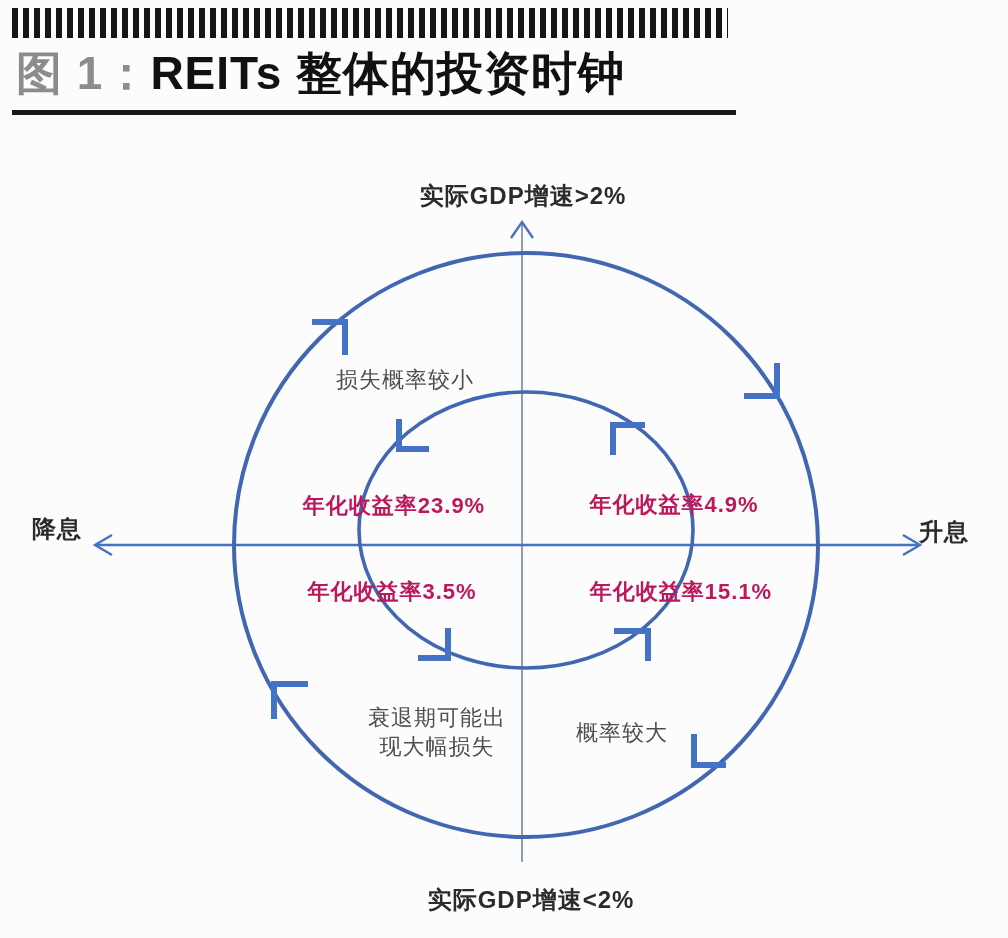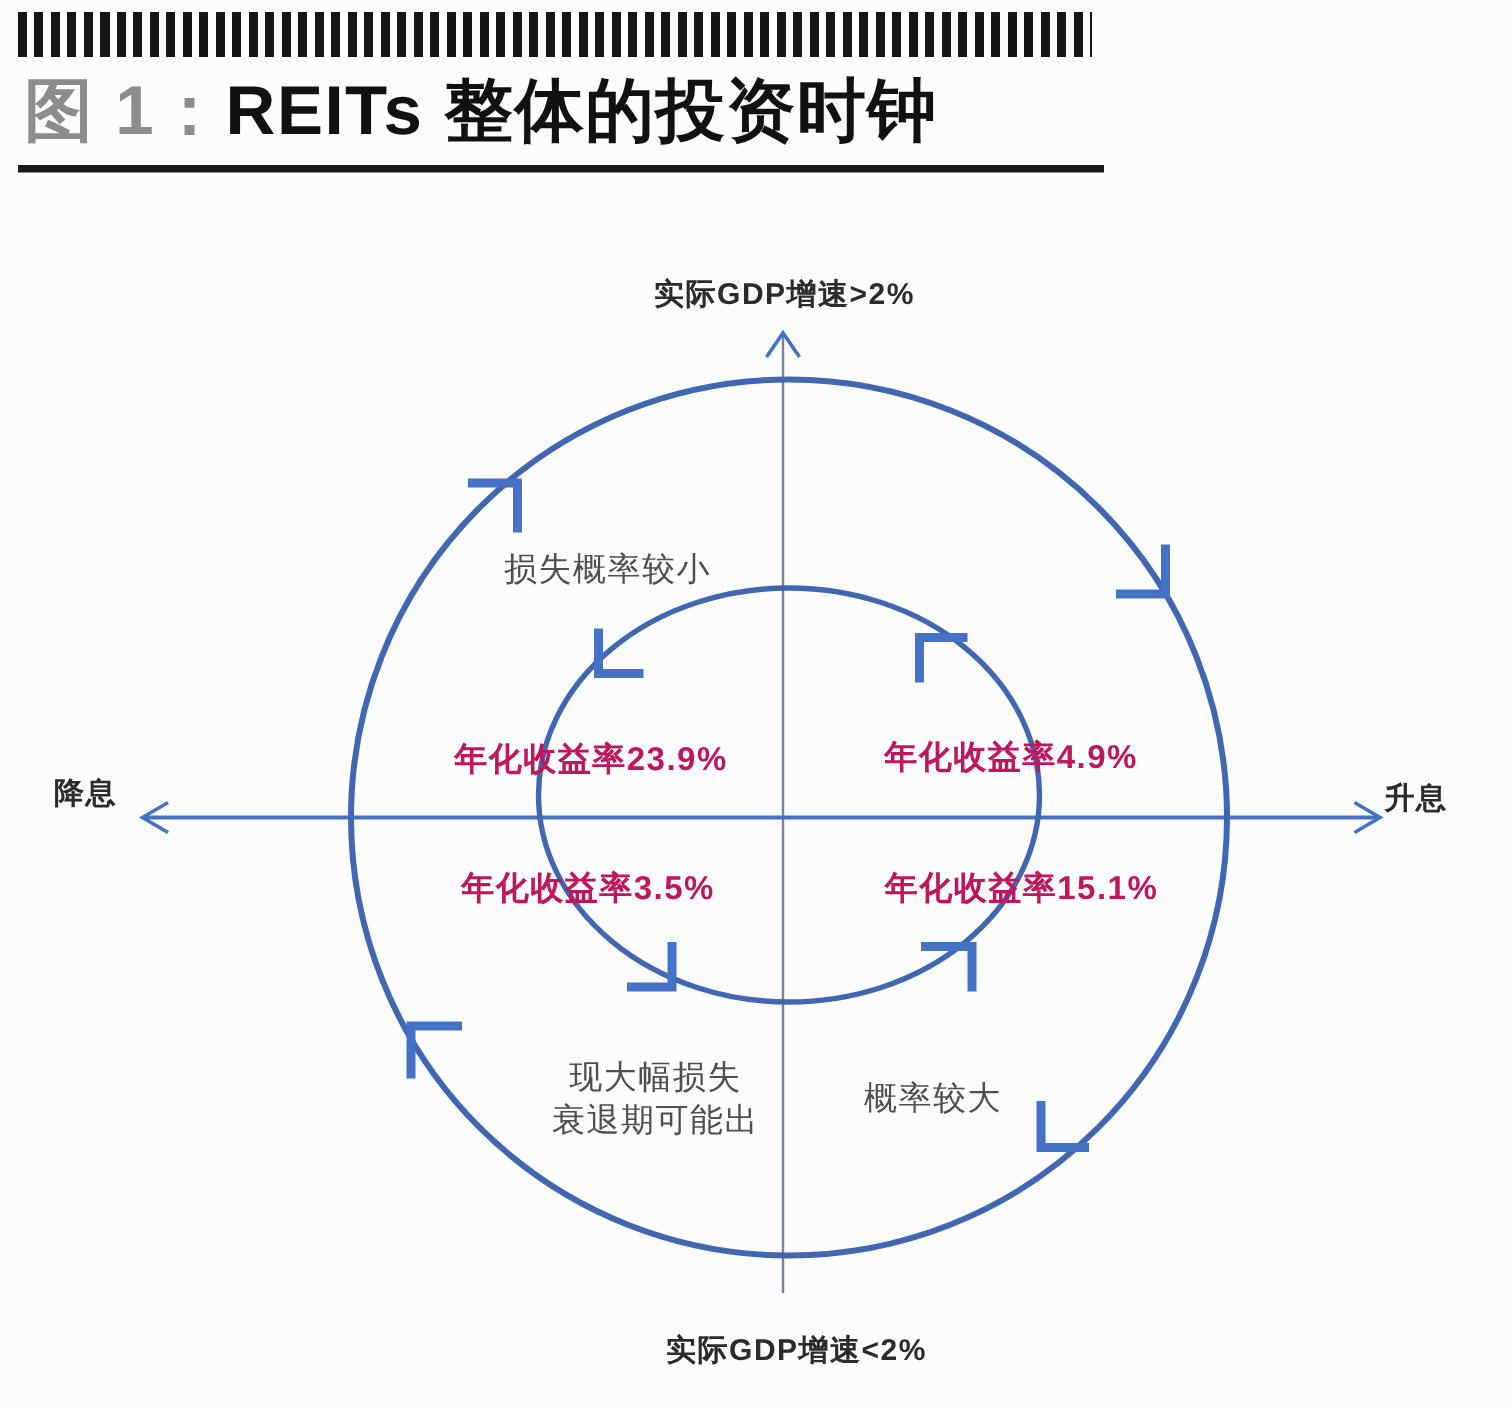--- a/index.html
+++ b/index.html
@@ -23,21 +23,21 @@
   .title .fig{color:#8c8c8c;margin-right:0;}
   .rule{
     position:absolute;left:12px;top:110px;width:724px;height:5px;background:#191919;
   }
   
   .diagram-svg{position:absolute;left:0;top:0;width:1008px;height:938px;}
   .lbl{
     position:absolute;transform:translate(-50%,-50%);
     white-space:nowrap;text-align:center;
   }
-  .axis-lbl{font-size:20px;font-weight:700;color:#2b2b2b;letter-spacing:1px;}
+  .axis-lbl{font-size:24px;font-weight:700;color:#2b2b2b;letter-spacing:1px;}
   .desc{font-size:22px;color:#4f4f4f;line-height:29px;letter-spacing:1px;}
   .value{font-size:22px;font-weight:700;color:#be185d;letter-spacing:1px;}
 </style>
 </head>
 <body>
 
 <div class="page">
 
   <div class="dash-bar"></div>
   <div class="title">
@@ -72,22 +72,22 @@
 
   <div class="lbl axis-lbl" style="left:523px;top:196px;">实际GDP增速&gt;2%</div>
   <div class="lbl axis-lbl" style="left:531px;top:900px;">实际GDP增速&lt;2%</div>
   <div class="lbl axis-lbl" style="left:57px;top:529px;">降息</div>
   <div class="lbl axis-lbl" style="left:944px;top:532px;">升息</div>
 
   <div class="lbl desc" style="left:405px;top:379px;">损失概率较小</div>
 
 
   <div class="lbl desc" style="left:437px;top:732px;">
+    <div>衰退期可能出</div>
     <div>现大幅损失</div>
-    <div>衰退期可能出</div>
   </div>
 
   <div class="lbl desc" style="left:622px;top:732px;">
     <div>概率较大</div>
   </div>
 
   <div class="lbl value" style="left:394px;top:506px;">年化收益率23.9%</div>
   <div class="lbl value" style="left:674px;top:505px;">年化收益率4.9%</div>
   <div class="lbl value" style="left:392px;top:592px;">年化收益率3.5%</div>
   <div class="lbl value" style="left:681px;top:592px;">年化收益率15.1%</div>

